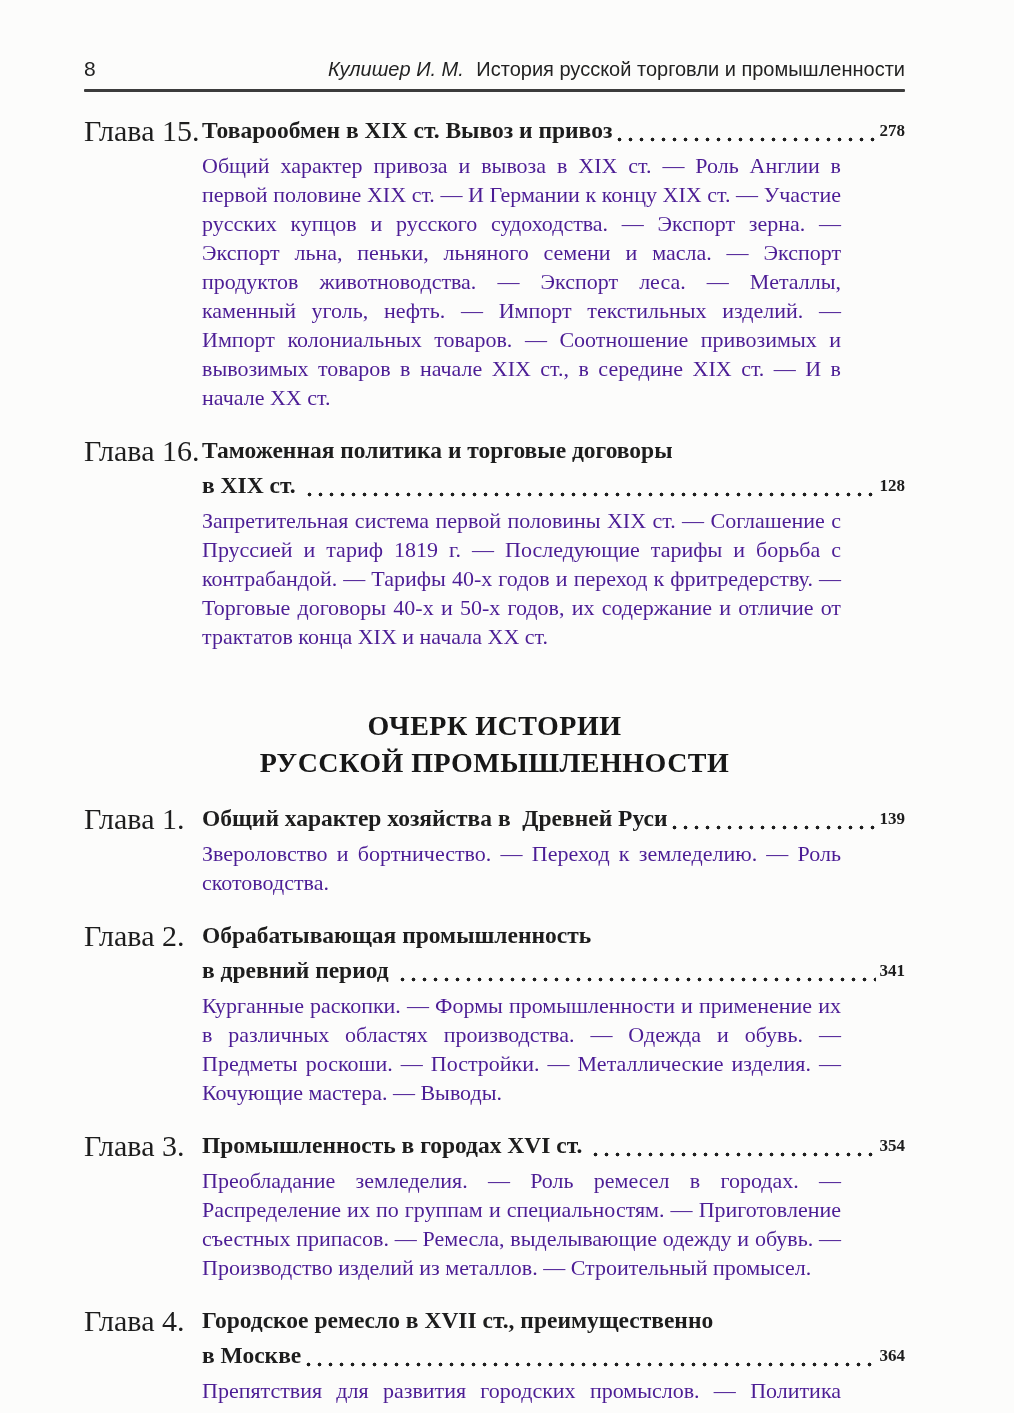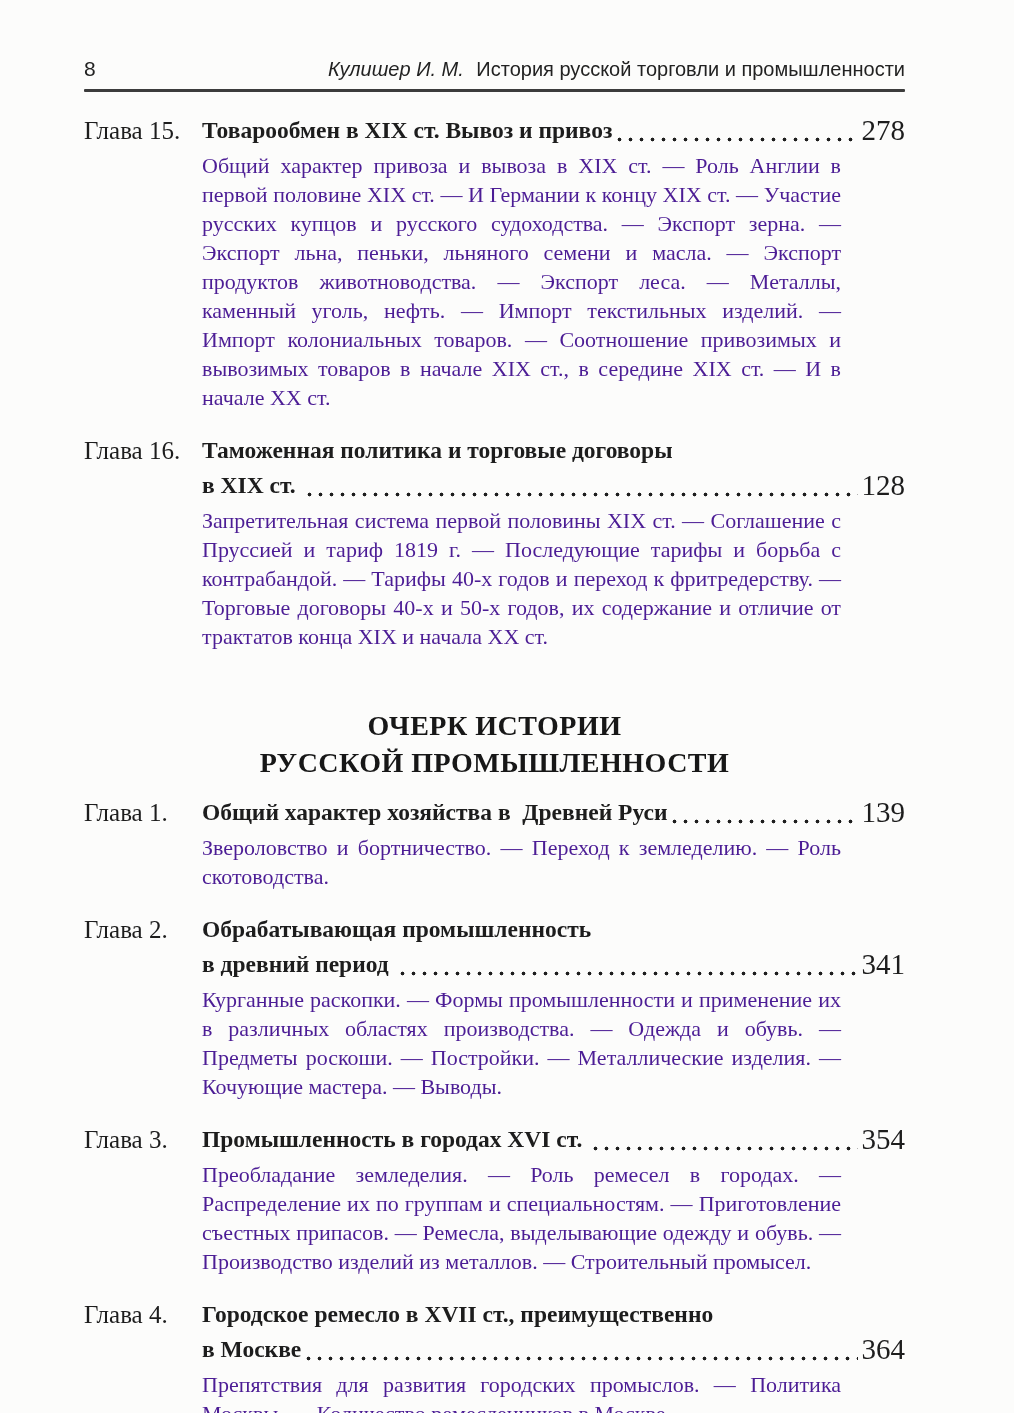--- a/index.html
+++ b/index.html
@@ -38,21 +38,21 @@
   }
 
   
   .toc-entry {
     display: flex;
     margin-top: 21px;
   }
   .entry-label {
     width: 118px;
     flex: 0 0 118px;
-    font-size: 25px;
+    font-size: 30px;
     line-height: 35px;
     white-space: pre;
   }
   .entry-body { flex: 1 1 auto; min-width: 0; }
 
   .title-line {
     display: flex;
     align-items: flex-end;
     font-weight: bold;
     font-size: 23.5px;
@@ -66,43 +66,43 @@
     left: 5px;
     right: 3px;
     bottom: 6px;
     height: 5px;
     background-image: radial-gradient(circle at 2.5px 2.5px, #1e1e1e 1.8px, rgba(0,0,0,0) 2.1px);
     background-size: 11px 5px;
     background-repeat: repeat-x;
     background-position: left bottom;
   }
   .page-num {
-    font-weight: normal;
-    font-size: 29px;
+    font-weight: bold;
+    font-size: 17px;
     padding-left: 1px;
   }
 
   .summary {
     font-size: 22px;
     line-height: 29px;
     text-align: justify;
     padding-right: 64px;
     margin-top: 3px;
     color: #4c1d95;
   }
 
   
   .section-title {
     text-align: center;
     font-weight: bold;
     font-size: 28px;
     line-height: 37px;
     letter-spacing: 0.5px;
     margin-top: 56px;
-    margin-bottom: 14px;
+    margin-bottom: 20px;
     color: #171717;
   }
 </style>
 </head>
 <body>
 
 <div class="page">
   <div class="content">
 
     <div class="running-header">

